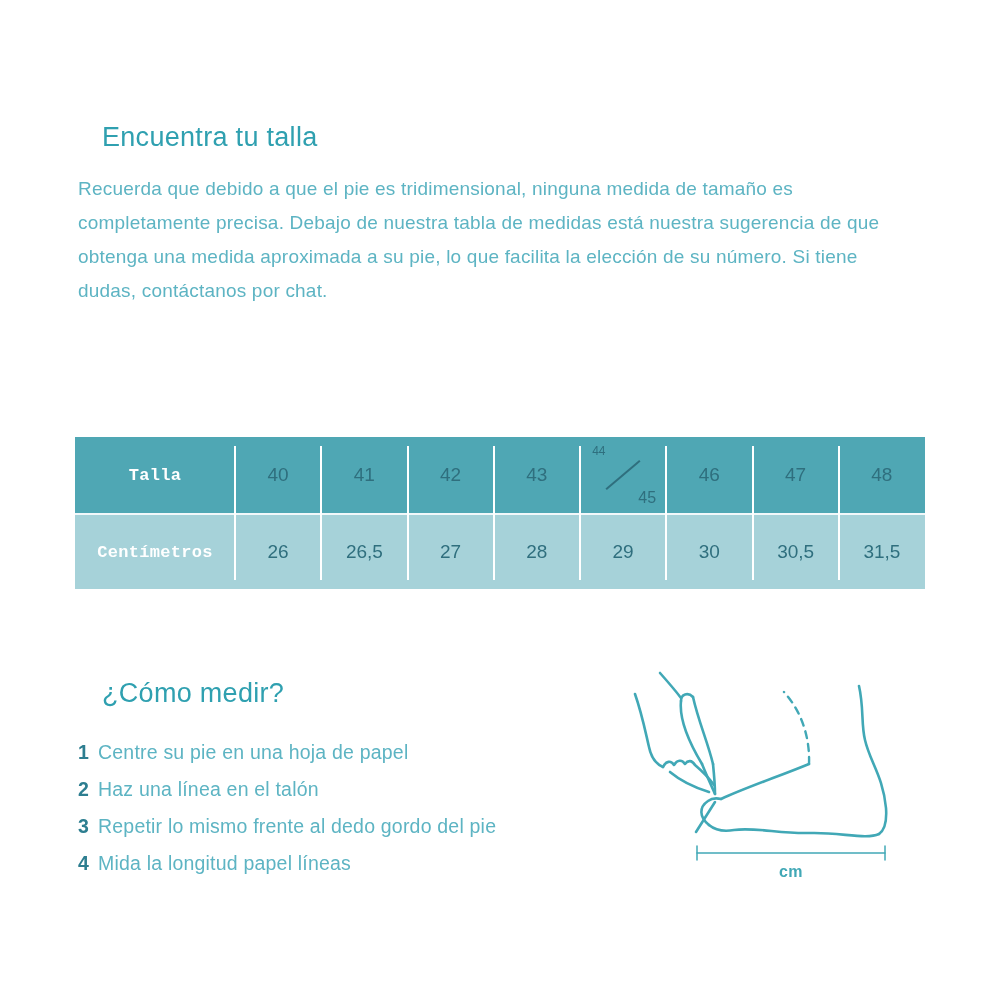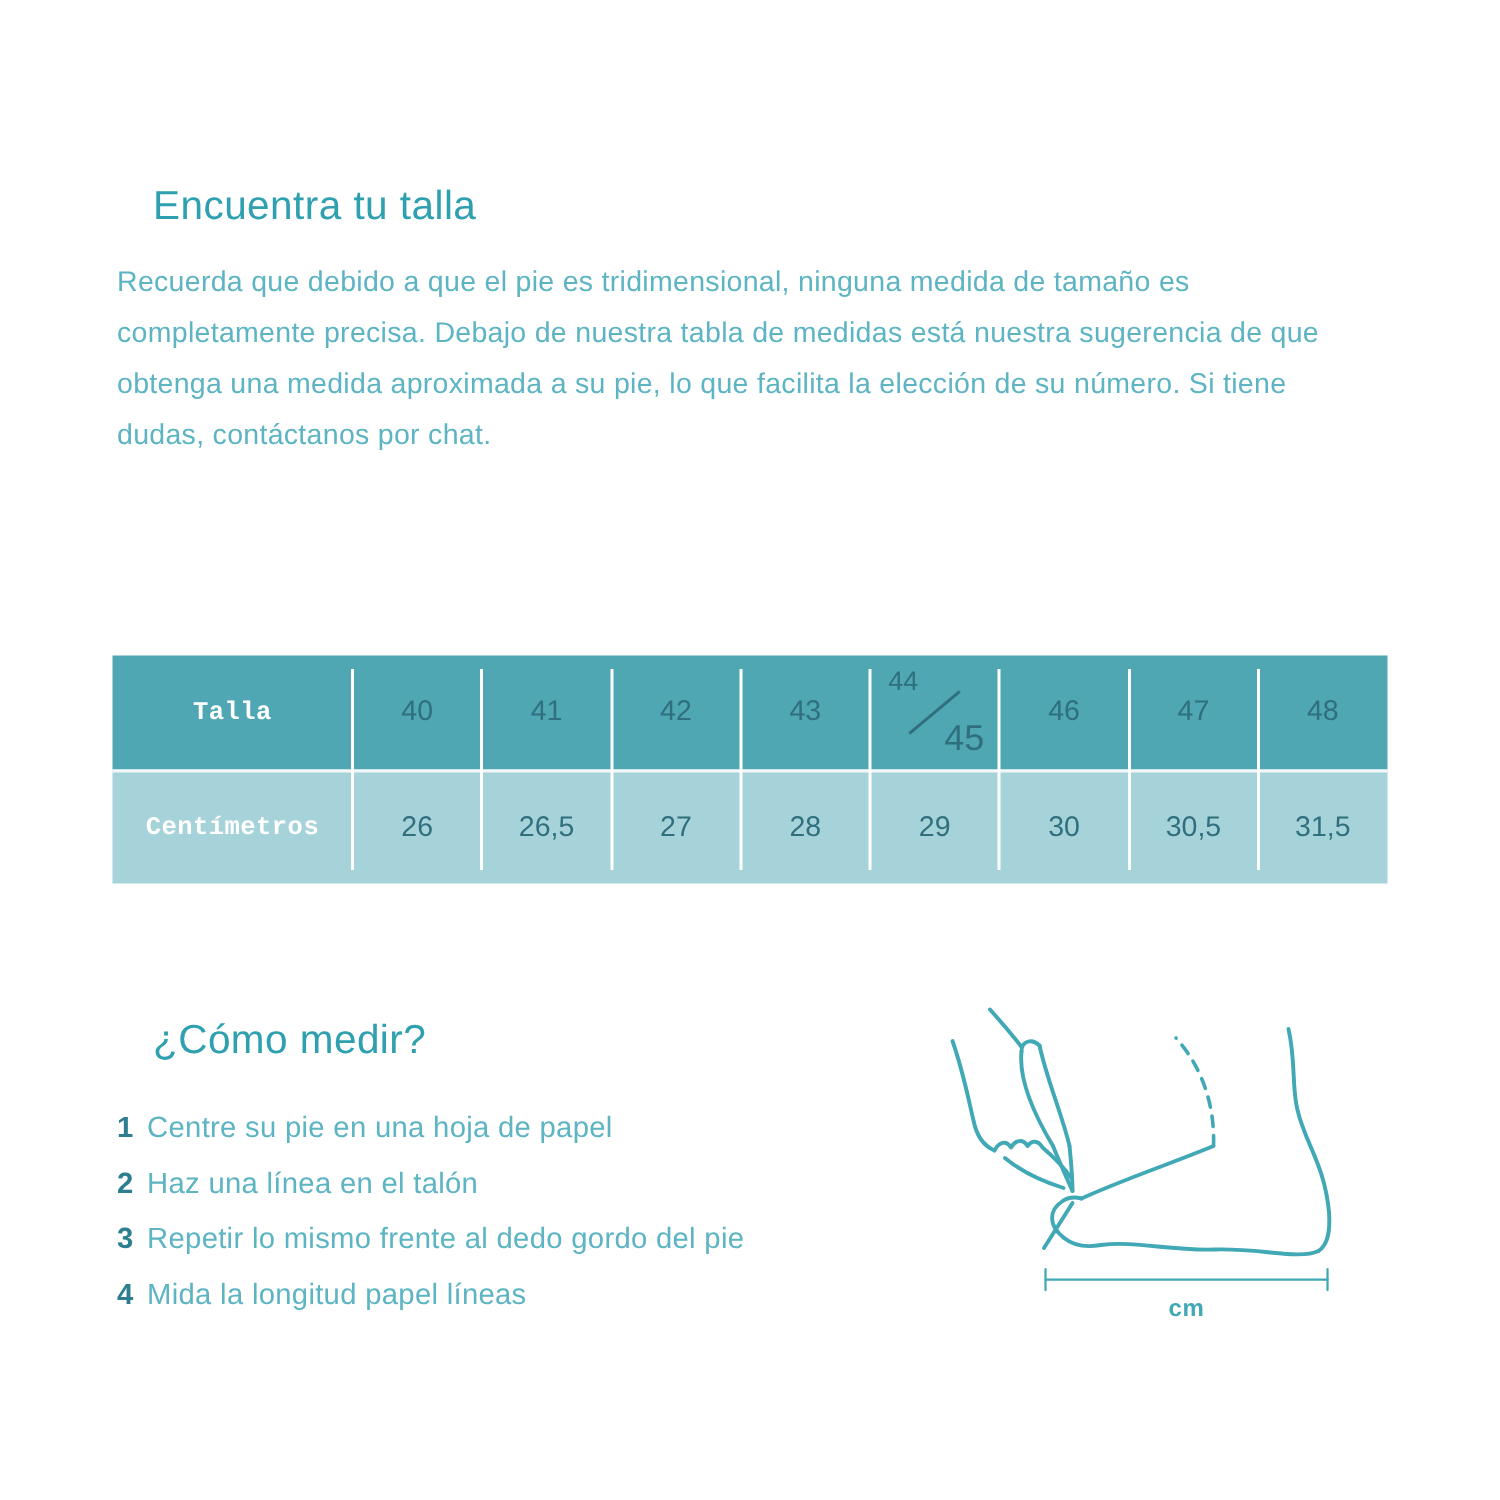--- a/index.html
+++ b/index.html
@@ -53,22 +53,22 @@
   .dividers span:nth-child(1){left:159px;}
   .dividers span:nth-child(2){left:245px;}
   .dividers span:nth-child(3){left:332px;}
   .dividers span:nth-child(4){left:418px;}
   .dividers span:nth-child(5){left:504px;}
   .dividers span:nth-child(6){left:590px;}
   .dividers span:nth-child(7){left:677px;}
   .dividers span:nth-child(8){left:763px;}
 
   .split-box{position:relative;width:66px;height:60px;}
-  .split-top{position:absolute;left:2px;top:-1px;font-size:18px;}
-  .split-bottom{position:absolute;right:0px;bottom:-2px;font-size:24px;}
+  .split-top{position:absolute;left:2px;top:-1px;font-size:12px;}
+  .split-bottom{position:absolute;right:0px;bottom:-2px;font-size:16px;}
   .split-slash{
     position:absolute;left:11px;top:29px;width:44px;height:2px;
     background:var(--table-number-color);transform:rotate(-40deg);
   }
 
   
   .steps{position:absolute;left:78px;top:734px;}
   .step{height:37px;display:flex;align-items:center;font-size:19.5px;letter-spacing:.2px;}
   .step-num{font-weight:700;color:var(--step-number-color);margin-right:9px;}
   .step-text{color:var(--body-text-color);}

